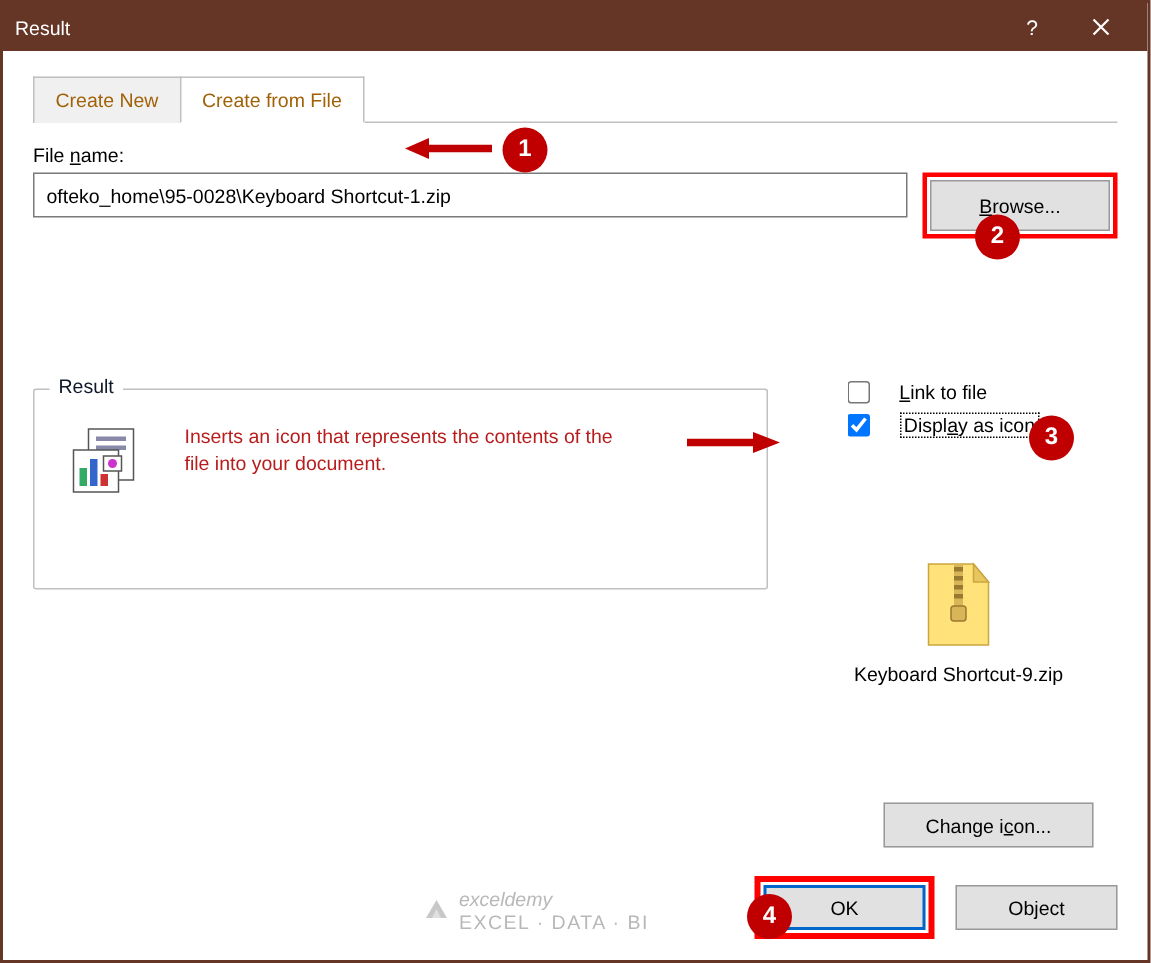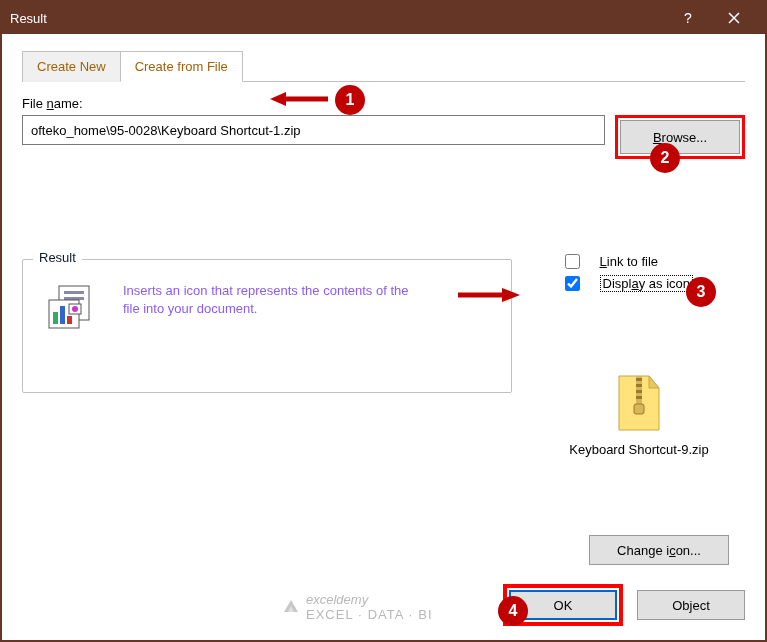--- a/index.html
+++ b/index.html
@@ -17,21 +17,21 @@
 .browse-btn{width:120px;height:34px;background:#e1e1e1;border:1px solid #999;display:flex;align-items:center;justify-content:center}
 .browse-wrap{border:3px solid #ff0000;padding:2px}
 .options{position:absolute;right:72px;top:220px}
 .opt{display:flex;align-items:center;gap:20px;margin-bottom:6px}
 .opt input{width:15px;height:15px}
 .dotted{border:1px dotted #000;padding:0 2px}
 .result-group{border:1px solid #c0c0c0;border-radius:2px;margin-top:100px;padding:18px 14px 60px 14px;position:relative;width:490px}
 .result-group .legend{position:absolute;top:-10px;left:10px;background:#fff;padding:0 6px;color:#0f172a}
 .result-body{display:flex;gap:22px;align-items:flex-start}
 .result-icon{width:56px;height:48px;margin-top:6px;margin-left:8px}
-.result-text{max-width:300px;line-height:1.35;color:#8b5cf6;margin-top:4px}
+.result-text{max-width:300px;line-height:1.35;color:#b91c1c;margin-top:4px}
 .zip-preview{position:absolute;right:46px;top:340px;text-align:center;width:160px}
 .zip-icon{width:50px;height:60px;margin:0 auto 8px}
 .change-btn{position:absolute;right:36px;bottom:75px;width:140px;height:30px;background:#e1e1e1;border:1px solid #999}
 .dlg-buttons{position:absolute;right:20px;bottom:14px;display:flex;gap:14px;align-items:center}
 .ok-btn{width:108px;height:30px;background:#e1e1e1;border:2px solid #0066cc;position:relative}
 .ok-wrap{border:4px solid #ff0000;padding:2px}
 .cancel-btn{width:108px;height:30px;background:#e1e1e1;border:1px solid #999}
 .badge{width:30px;height:30px;border-radius:50%;background:#c00000;color:#fff;font-weight:bold;display:flex;align-items:center;justify-content:center;font-size:16px;position:absolute}
 .arrow{position:absolute}
 .arrow svg{display:block}

